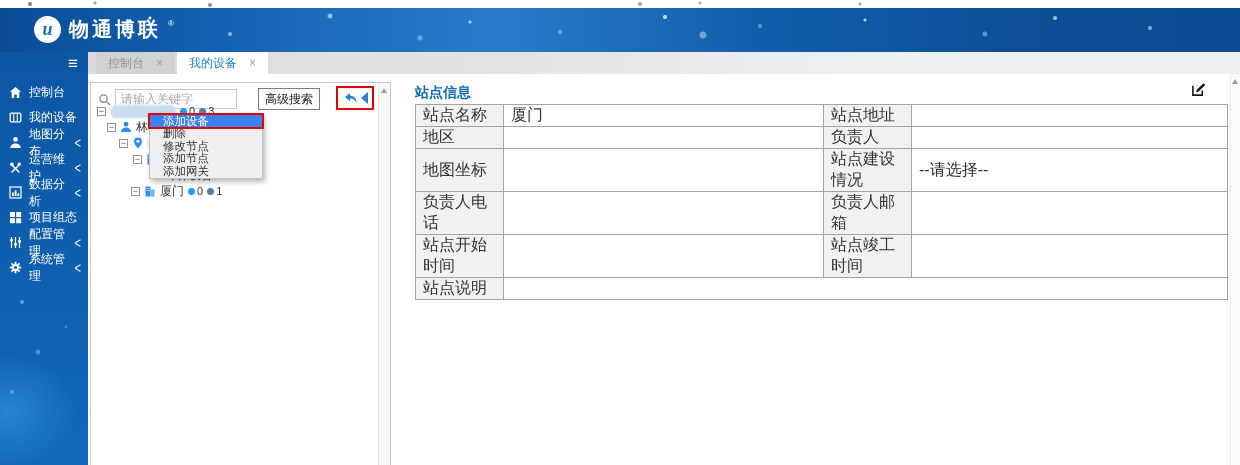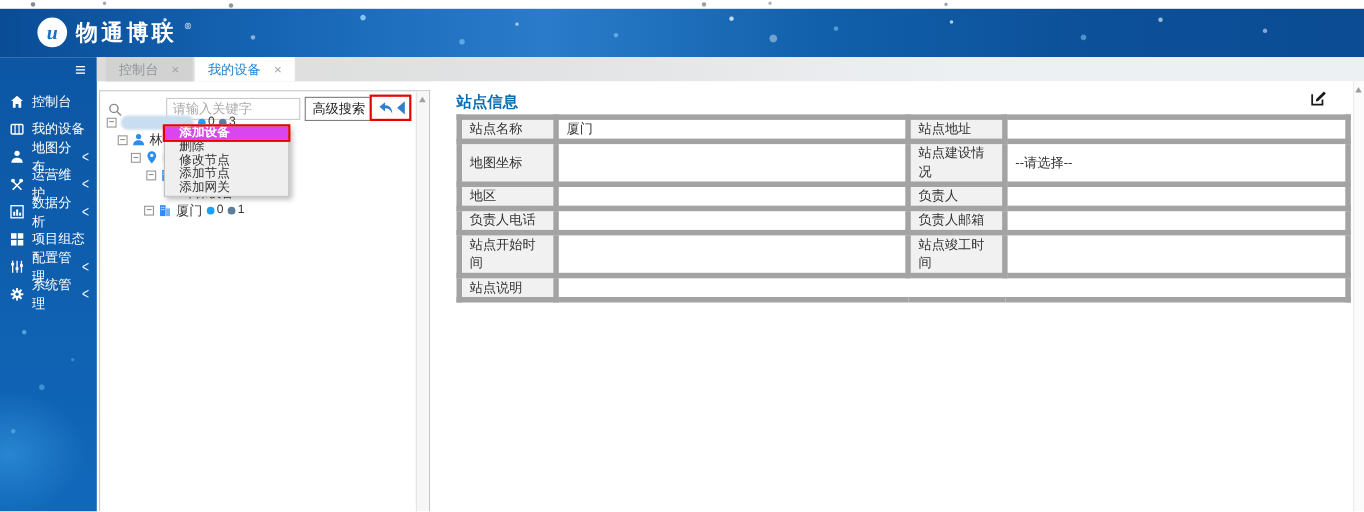--- a/index.html
+++ b/index.html
@@ -74,23 +74,23 @@
   .tab{display:flex;align-items:center;gap:12px;padding:0 12px;font-size:12px;margin-right:2px;cursor:pointer;}
   .tab-inactive{background:#d2d2d2;color:#8f9598;}
   .tab-active{background:#ffffff;color:#1f83d3;}
   .tab-x{color:#9aa0a4;font-size:12px;line-height:1;}
   
   .treepanel{
     position:absolute;left:90px;top:82px;width:301px;height:383px;background:#fff;
     border:1px solid #c8c8c8;border-bottom:none;box-sizing:border-box;
   }
   .search-row{position:absolute;left:7px;top:5px;display:flex;align-items:center;gap:4px;}
-  .search-input{width:110px;height:18px;border:1px solid #c9c9c9;font-size:12px;padding:0 5px;color:#333;outline:none;margin-left:36px;}
+  .search-input{width:110px;height:18px;border:1px solid #c9c9c9;font-size:12px;padding:0 5px;color:#333;outline:none;}
   .search-input::placeholder{color:#a9a9a9;}
-  .adv-btn{height:22px;border:1px solid #7d7d7d;background:#fdfdfd;font-size:12px;padding:0 6px;color:#222;cursor:pointer;}
+  .adv-btn{height:22px;border:1px solid #7d7d7d;background:#fdfdfd;font-size:12px;padding:0 6px;color:#222;cursor:pointer;margin-left:17px;}
   .tree{position:absolute;left:2px;top:20px;right:14px;}
   .trow{height:16px;display:flex;align-items:center;gap:4px;font-size:12px;color:#333;white-space:nowrap;}
   .exp{
     width:9px;height:9px;box-sizing:border-box;border:1px solid #979797;background:#fff;
     font-size:9px;line-height:6px;text-align:center;color:#555;flex:0 0 auto;overflow:hidden;
   }
   .blur{height:13px;border-radius:6px;background:#e2e7ed;filter:blur(1.2px);flex:0 0 auto;}
   .blur-sel{background:#c9ddf0;}
   .w66{width:66px}.w30{width:30px}.w46{width:46px}.w40{width:40px}.w52{width:52px}
   .dot{width:7px;height:7px;border-radius:50%;display:inline-block;flex:0 0 auto;}
@@ -99,36 +99,36 @@
   .gw{width:8px;height:8px;background:#121212;flex:0 0 auto;}
   .conn{width:6px;height:9px;border-left:1px solid #c2c2c2;border-bottom:1px solid #c2c2c2;margin-top:-7px;flex:0 0 auto;}
   .pl4{padding-left:4px}.pl12{padding-left:12px}.pl14{padding-left:14px}.pl26{padding-left:26px}
   .pl38{padding-left:38px}.pl40{padding-left:40px}.pl52{padding-left:52px}.pl56{padding-left:56px}
   
   .ctxmenu{
     position:absolute;left:58px;top:30px;width:112px;background:#efefef;border:1px solid #c2c2c2;
     box-shadow:2px 3px 5px rgba(0,0,0,.28);z-index:5;padding:1px 0;
   }
   .ctxitem{height:12.4px;line-height:12.4px;font-size:11.5px;color:#333;padding-left:13px;cursor:pointer;}
-  .ctxitem-active{background:#d946ef;color:#fff;outline:2px solid #e60000;outline-offset:0;font-weight:bold;}
+  .ctxitem-active{background:#3b82f6;color:#fff;outline:2px solid #e60000;outline-offset:0;}
   
   .tree-tools{
     position:absolute;top:3px;right:16px;width:34px;height:20px;border:2px solid #e60000;
     display:flex;align-items:center;justify-content:center;gap:2px;background:#fff;z-index:6;
   }
   .tri-left{width:0;height:0;border-top:6px solid transparent;border-bottom:6px solid transparent;border-right:7px solid #2e7fd0;}
   
   .vscroll{position:absolute;top:0;right:0;width:11px;bottom:0;background:#f7f7f7;border-left:1px solid #e3e3e3;}
   .scroll-up{position:absolute;top:5px;left:2px;width:0;height:0;border-left:3.5px solid transparent;border-right:3.5px solid transparent;border-bottom:5px solid #9aa0a6;}
   
   .main{position:absolute;left:392px;top:74px;width:848px;height:391px;background:#fff;}
   .main-title{position:absolute;left:23px;top:10px;font-size:14px;font-weight:bold;color:#0c6db3;}
   .edit-btn{position:absolute;right:34px;top:8px;cursor:pointer;}
   .info-table{position:absolute;left:23px;top:30px;width:813px;border-collapse:collapse;table-layout:fixed;}
-  .info-table td{border:5px solid #a3a3a3;height:17px;font-size:12px;padding:0 16px 0 7px;color:#333;overflow:hidden;}
+  .info-table td{border:1px solid #a3a3a3;height:17px;font-size:16px;padding:0 16px 0 7px;color:#333;overflow:hidden;}
   .td-lbl{background:#f1f1f1;}
   .td-val{background:#fff;}
   .gray-val{color:#9a9a9a;}
   .page-scroll{position:absolute;right:0;top:74px;width:9px;height:391px;background:#fbfbfb;border-left:1px solid #ebebeb;}
   .page-scroll .scroll-up{left:1px;}
 </style>
 </head>
 <body>
 
 <div class="topstrip"></div>
@@ -350,32 +350,32 @@
         <col>
       </colgroup>
     <tbody>
         <tr>
       <td class="td-lbl">站点名称</td>
       <td class="td-val">厦门</td>
       <td class="td-lbl">站点地址</td>
       <td class="td-val"></td>
     </tr>
     <tr>
+      <td class="td-lbl">地区</td>
+      <td class="td-val"></td>
+      <td class="td-lbl">负责人</td>
+      <td class="td-val"></td>
+    </tr>
+    <tr>
       <td class="td-lbl">地图坐标</td>
       <td class="td-val"></td>
       <td class="td-lbl">站点建设情况</td>
       <td class="td-val gray-val">--请选择--</td>
     </tr>
     <tr>
-      <td class="td-lbl">地区</td>
-      <td class="td-val"></td>
-      <td class="td-lbl">负责人</td>
-      <td class="td-val"></td>
-    </tr>
-    <tr>
       <td class="td-lbl">负责人电话</td>
       <td class="td-val"></td>
       <td class="td-lbl">负责人邮箱</td>
       <td class="td-val"></td>
     </tr>
     <tr>
       <td class="td-lbl">站点开始时间</td>
       <td class="td-val"></td>
       <td class="td-lbl">站点竣工时间</td>
       <td class="td-val"></td>

